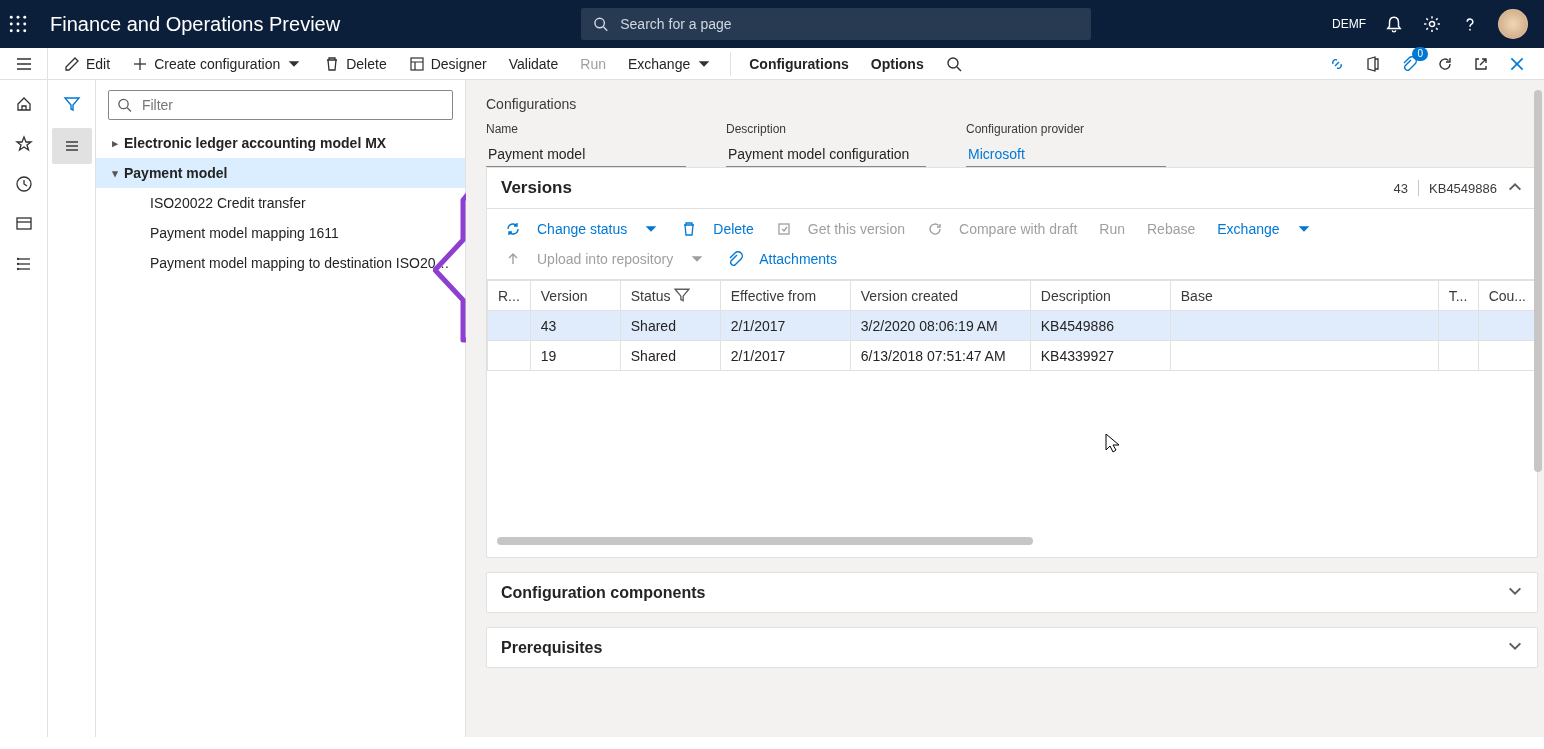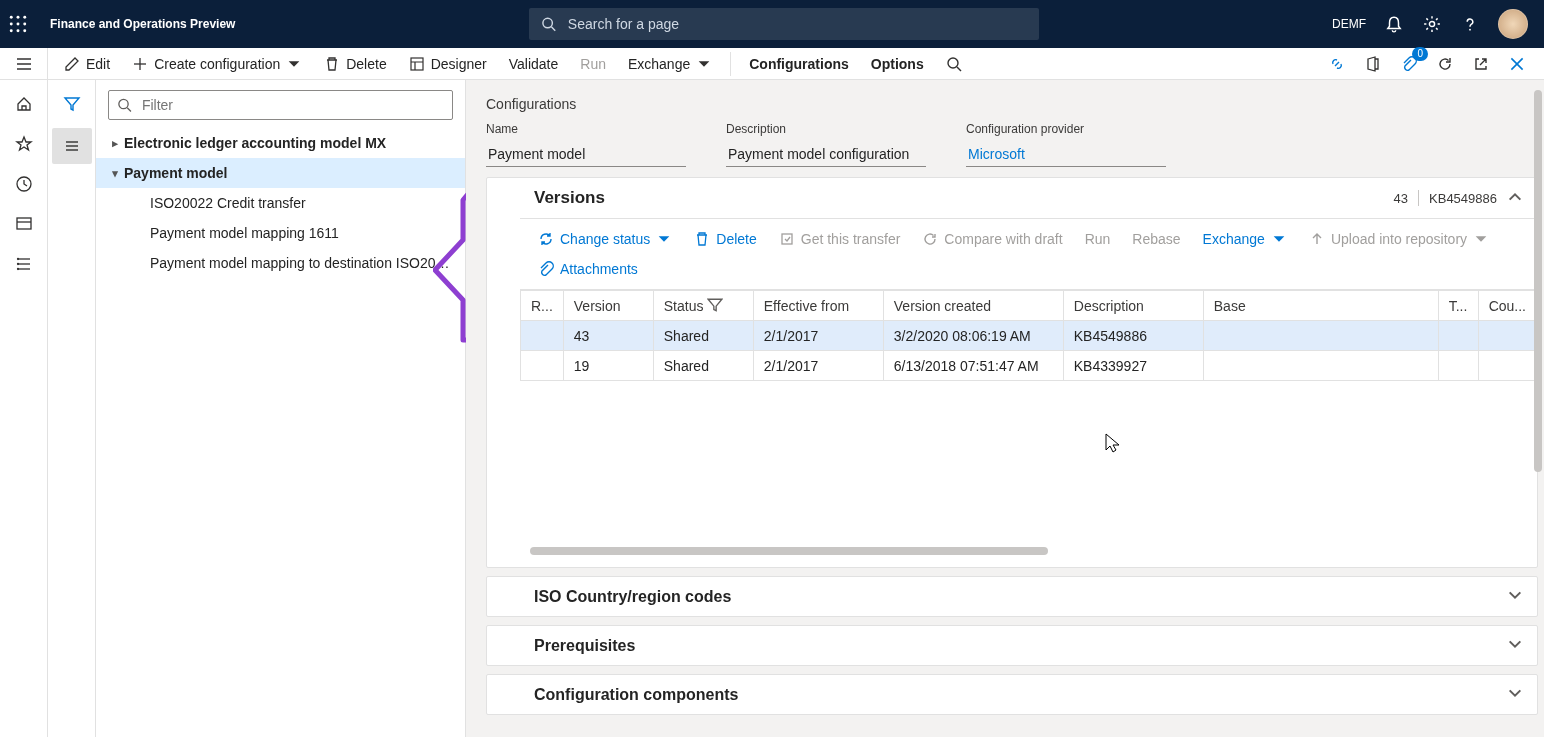--- a/index.html
+++ b/index.html
@@ -28,21 +28,21 @@
   .topbar {
     height: 48px;
     background: var(--nav-bg);
     display: flex;
     align-items: center;
     color: #fff;
     padding: 0 8px;
     gap: 8px;
   }
   .topbar .left { display: flex; align-items: center; gap: 14px; }
-  .topbar .title { font-size: 12px; font-weight: 700; margin-left: 8px; }
+  .topbar .title { font-size: 20px; font-weight: 400; margin-left: 8px; }
   .topbar .search {
     margin: 0 auto;
     width: 510px;
     height: 32px;
     background: rgba(255,255,255,0.12);
     border-radius: 2px;
     display: flex;
     align-items: center;
     padding: 0 12px;
     color: #cfd8e3;
@@ -137,49 +137,49 @@
     position:absolute;
     right: -28px;
     top: 80px;
     pointer-events: none;
   }
 
   .content { flex:1; overflow:auto; background: var(--panel-bg); padding: 0; position: relative;}
   .content-inner { padding: 10px 6px 20px 20px; }
   .section-title { font-size: 14px; color: #3b3a39; margin: 6px 0 10px 0; }
 
-  .fields { display:flex; gap: 40px; flex-wrap: wrap; margin-bottom: 10px; }
+  .fields { display:flex; gap: 40px; flex-wrap: wrap; }
   .field { display:flex; flex-direction:column; min-width: 200px; }
   .field .flabel { font-size: 12px; color: #3b3a39; margin-bottom: 6px; }
   .field .fval {
     border: none; border-bottom: 1px solid #8a8886;
     padding: 4px 2px; font-size: 14px; background: transparent;
     min-width: 200px;
   }
   .field .fval.link { color: var(--link-blue); }
   .field .fval.empty { color: transparent; }
 
-  .card { background: #fff; border: 1px solid var(--light-border); border-radius: 2px; margin-bottom: 8px; padding-left: 33px; }
+  .card { background: #fff; border: 1px solid var(--light-border); border-radius: 2px; margin-bottom: 14px; }
   .card-hdr {
     display:flex; align-items:center; padding: 10px 14px; border-bottom: 1px solid var(--light-border);
     gap: 10px;
   }
   .card-hdr.nobord { border-bottom: none; }
   .card-hdr .ctitle { font-size: 17px; font-weight: 600; flex:0 0 auto; }
   .card-hdr .spacer { flex:1; }
   .card-hdr .meta { color:#3b3a39; font-size: 13px; display:flex; align-items:center; gap: 10px; }
   .card-hdr .meta .vbar { width:1px; height:16px; background:#c8c6c4; }
   .chev-down { cursor:pointer; color:#555; }
 
   .v-toolbar {
     display:flex; align-items:center; gap: 6px; padding: 8px 10px; border-bottom: 1px solid var(--light-border);
     font-size: 14px;
     flex-wrap: wrap;
   }
-  .v-toolbar .tbtn { display:flex; align-items:flex-end; gap:6px; padding: 4px 8px; cursor:pointer; color:#323130; border-radius:2px;}
+  .v-toolbar .tbtn { display:flex; align-items:flex-end; gap:16px; padding: 4px 8px; cursor:pointer; color:#323130; border-radius:2px;}
   .v-toolbar .tbtn.blue { color: var(--link-blue); }
   .v-toolbar .tbtn.disabled { color:#a19f9d; cursor:default;}
 
   .grid-wrap { overflow-x:auto; }
   .grid { border-collapse: collapse; width: 100%; min-width: 1000px; font-size: 14px; }
   .grid th, .grid td {
     border: 1px solid var(--light-border);
     padding: 6px 10px; text-align:left; height: 30px;
     white-space: nowrap;
   }
@@ -505,21 +505,21 @@
           <svg class="ic" viewBox="0 0 16 16" fill="none" stroke="#0078d4" stroke-width="1.3">
                 <path d="M3 4h10M5 4V2h6v2M4 4l1 10h6l1-10"></path>
               </svg>
           <span>Delete</span>
         </div>
         <div class="tbtn disabled">
           <svg class="ic" viewBox="0 0 16 16" fill="none" stroke="#a19f9d" stroke-width="1.3">
                 <rect x="3" y="3" width="10" height="10"></rect>
                 <path d="M6 8l2 2 3-4"></path>
               </svg>
-          <span>Get this transfer</span>
+          <span>Get this version</span>
         </div>
         <div class="tbtn disabled">
           <svg class="ic" viewBox="0 0 16 16" fill="none" stroke="#a19f9d" stroke-width="1.4">
                 <path d="M13 8a5 5 0 1 1-1.5-3.5M13 3v3h-3"></path>
               </svg>
           <span>Compare with draft</span>
         </div>
         <div class="tbtn disabled">
           <span>Run</span>
         </div>
@@ -595,45 +595,36 @@
         </table>
         <div style="height:160px"></div>
       </div>
       <div class="hscroll">
             <div class="thumb"></div>
           </div>
     </div>
 
     <div class="card collapsible">
       <div class="card-hdr nobord">
-        <div class="ctitle">ISO Country/region codes</div>
+        <div class="ctitle">Configuration components</div>
         <div class="spacer"></div>
         <span class="chev-down"><svg class="ic" viewBox="0 0 12 12" fill="none" stroke="#605e5c" stroke-width="1.5">
                 <path d="M2 4l4 4 4-4"></path>
               </svg></span>
       </div>
     </div>
     <div class="card collapsible">
       <div class="card-hdr nobord">
         <div class="ctitle">Prerequisites</div>
         <div class="spacer"></div>
         <span class="chev-down"><svg class="ic" viewBox="0 0 12 12" fill="none" stroke="#605e5c" stroke-width="1.5">
                 <path d="M2 4l4 4 4-4"></path>
               </svg></span>
       </div>
     </div>
-    <div class="card collapsible">
-      <div class="card-hdr nobord">
-        <div class="ctitle">Configuration components</div>
-        <div class="spacer"></div>
-        <span class="chev-down"><svg class="ic" viewBox="0 0 12 12" fill="none" stroke="#605e5c" stroke-width="1.5">
-                <path d="M2 4l4 4 4-4"></path>
-              </svg></span>
-      </div>
-    </div>
    </div>
    <div class="vscroll">
         <div class="vthumb"></div>
       </div>
   </div>
 </div>
 
 <svg class="cursor-arrow" width="20" height="24">
   <path d="M2 2 L2 18 L6 14 L9 20 L12 18 L9 13 L15 13 Z" fill="#fff" stroke="#000" stroke-width="1"></path>
 </svg>

